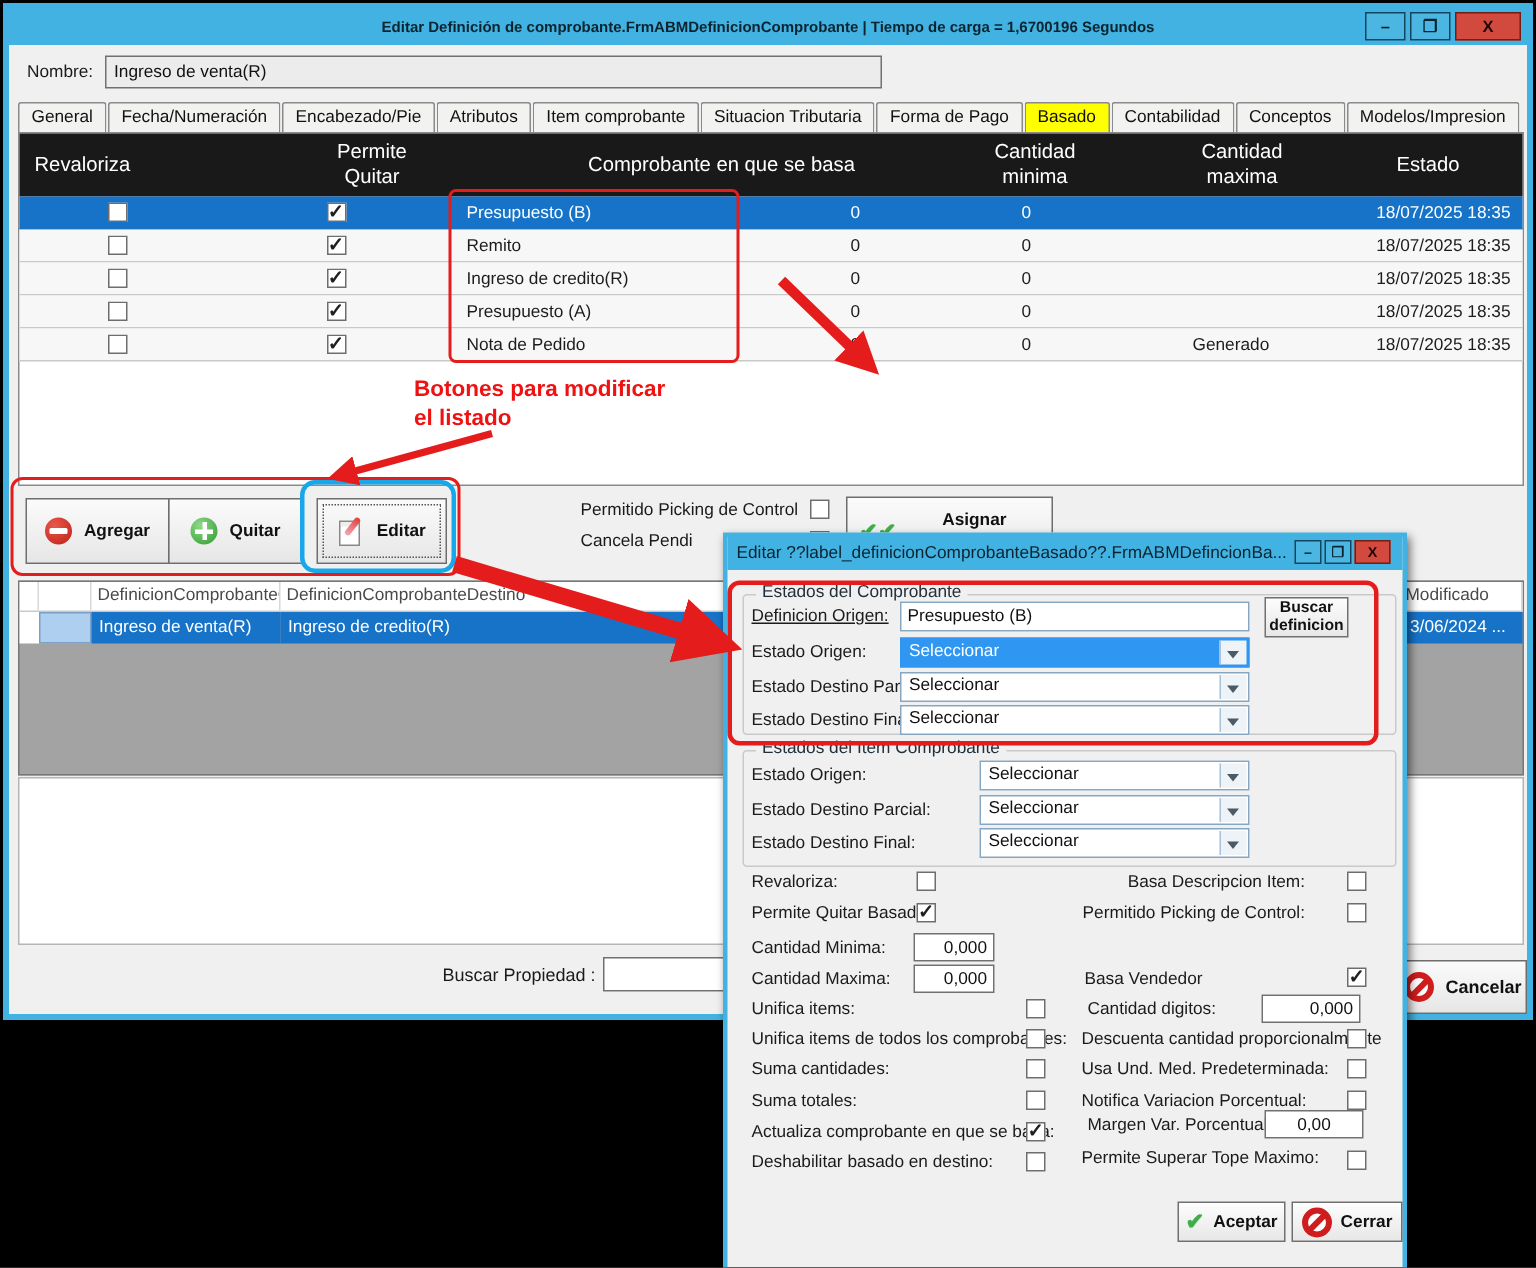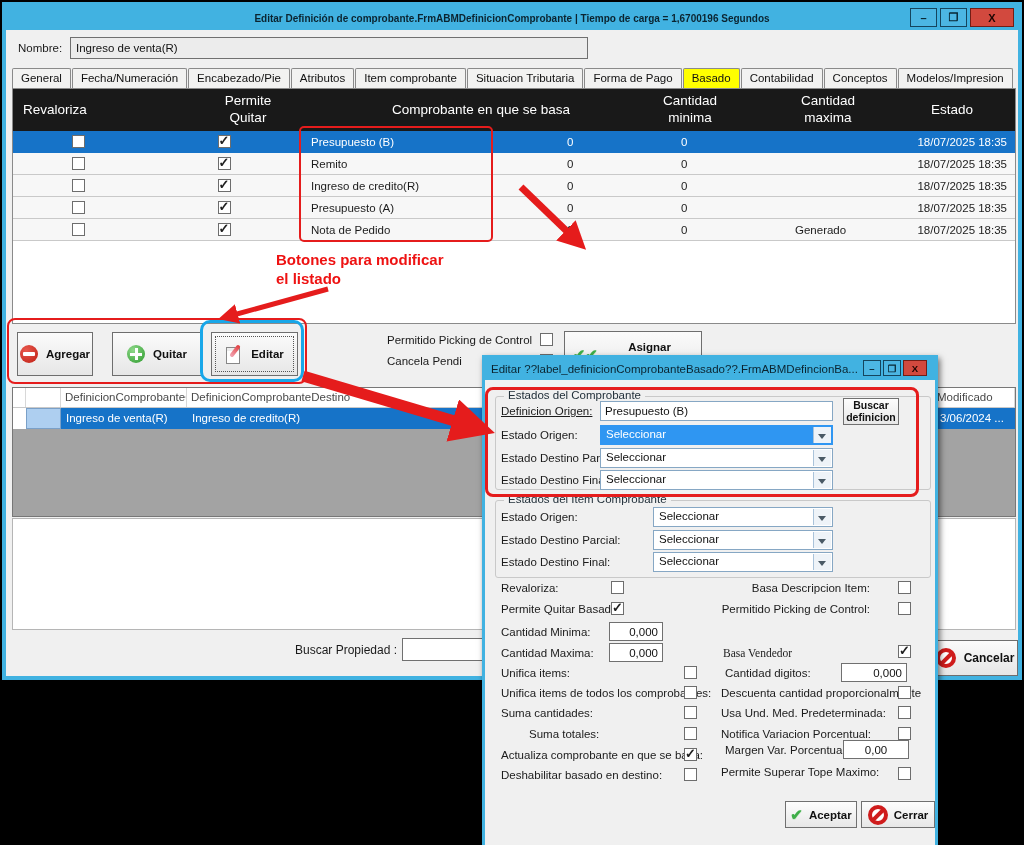--- a/index.html
+++ b/index.html
@@ -206,21 +206,21 @@
             <span class="cb checked"></span>
           </div>
         <div class="c txt">Nota de Pedido</div>
         <div class="c txt">0</div>
         <div class="c txt">0</div>
         <div class="c txt">Generado</div>
         <div class="c rgt">18/07/2025 18:35</div>
       </div>
     </div>
 
-    <div class="wfbtn" style="left:11px;top:326px;width:76px;height:44px;align-items:center;">
+    <div class="wfbtn" style="left:11px;top:326px;width:96px;height:44px;align-items:center;">
       <span class="ico-noentry"></span>
       <span>Agregar</span>
     </div>
     <div class="wfbtn" style="left:106px;top:326px;width:90px;height:44px;">
       <span class="ico-plus"></span>
       <span>Quitar</span>
     </div>
     <div class="wfbtn" style="left:205px;top:326px;width:87px;height:44px;">
       <span class="focusdots"></span>
       <span class="ico-edit"></span>
@@ -322,39 +322,39 @@
     <span class="dlbl" style="left:16px;top:245px;">Permite Quitar Basado:</span>
     <span class="cb dcbx checked" style="left:126px;top:244px;"></span>
     <span class="dlbl rgt" style="left:200px;top:245px;width:185px;">Permitido Picking de Control:</span>
     <span class="cb dcbx" style="left:413px;top:244px;"></span>
 
     <span class="dlbl" style="left:16px;top:268px;">Cantidad Minima:</span>
     <input class="dfield num" style="left: 124px; top: 264px; width: 54px; height: 19px;" value="0,000">
 
     <span class="dlbl" style="left:16px;top:289px;">Cantidad Maxima:</span>
     <input class="dfield num" style="left: 124px; top: 285px; width: 54px; height: 19px;" value="0,000">
-    <span class="dlbl" style="left:238px;top:289px;font-family:Liberation Serif, serif;">Basa Vendedor</span>
+    <span class="dlbl" style="left:238px;top:289px;">Basa Vendedor</span>
     <span class="cb dcbx checked" style="left:413px;top:287px;"></span>
 
     <span class="dlbl" style="left:16px;top:309px;">Unifica items:</span>
     <span class="cb dcbx" style="left:199px;top:308px;"></span>
     <span class="dlbl" style="left:240px;top:309px;">Cantidad digitos:</span>
     <input class="dfield num" style="left: 356px; top: 305px; width: 66px; height: 19px;" value="0,000">
 
     <span class="dlbl" style="left:16px;top:329px;">Unifica items de todos los comprobantes:</span>
     <span class="cb dcbx" style="left:199px;top:328px;"></span>
     <span class="dlbl" style="left:236px;top:329px;">Descuenta cantidad proporcionalmente</span>
     <span class="cb dcbx" style="left:413px;top:328px;"></span>
 
     <span class="dlbl" style="left:16px;top:349px;">Suma cantidades:</span>
     <span class="cb dcbx" style="left:199px;top:348px;"></span>
     <span class="dlbl" style="left:236px;top:349px;">Usa Und. Med. Predeterminada:</span>
     <span class="cb dcbx" style="left:413px;top:348px;"></span>
 
-    <span class="dlbl" style="left:16px;top:370px;margin-left:28px;">Suma totales:</span>
+    <span class="dlbl" style="left:16px;top:370px;">Suma totales:</span>
     <span class="cb dcbx" style="left:199px;top:369px;"></span>
     <span class="dlbl" style="left:236px;top:370px;">Notifica Variacion Porcentual:</span>
     <span class="cb dcbx" style="left:413px;top:369px;"></span>
 
     <span class="dlbl" style="left:16px;top:391px;">Actualiza comprobante en que se basa:</span>
     <span class="cb dcbx checked" style="left:199px;top:390px;"></span>
     <span class="dlbl" style="left:240px;top:386px;">Margen Var. Porcentual:</span>
     <input class="dfield num" style="left: 358px; top: 382px; width: 66px; height: 19px; text-align: center;" value="0,00">
 
     <span class="dlbl" style="left:16px;top:411px;">Deshabilitar basado en destino:</span>

